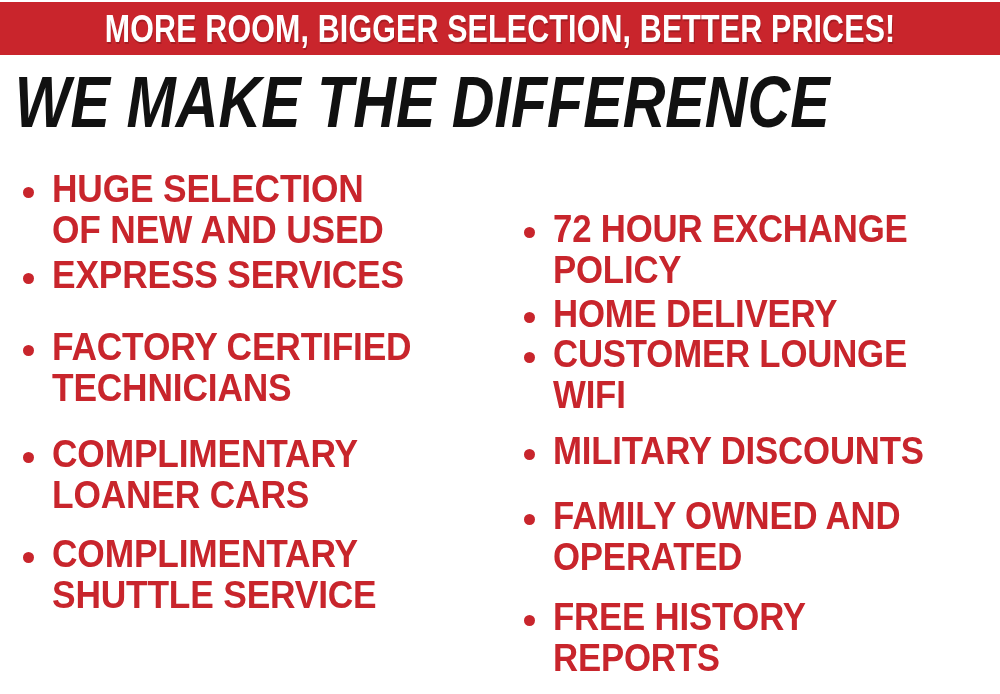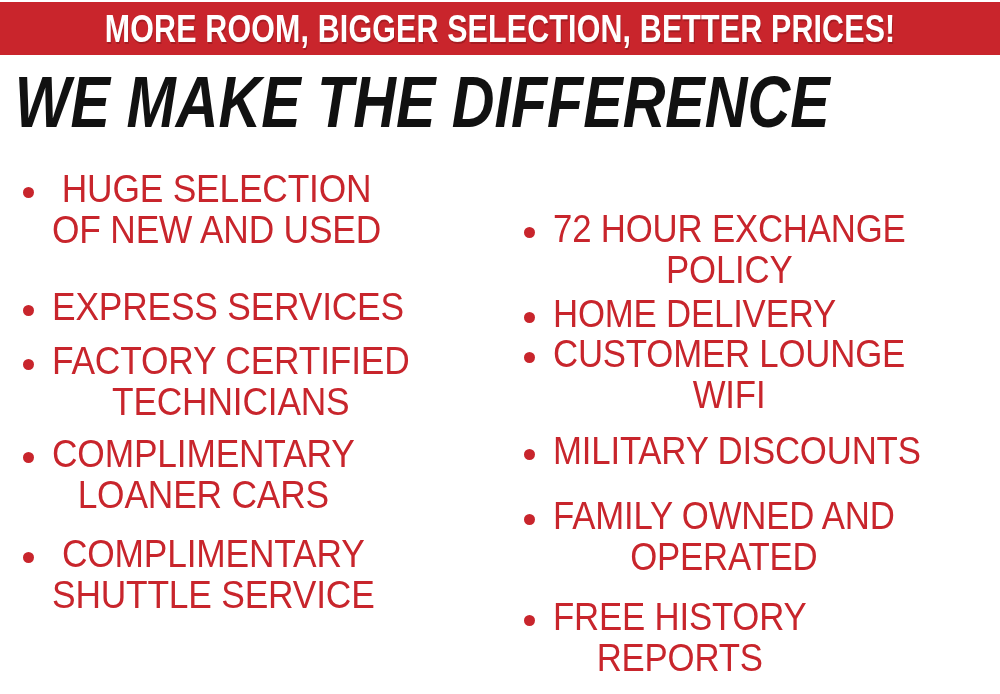--- a/index.html
+++ b/index.html
@@ -89,25 +89,24 @@
 
   .column-left  { left: 14px;  width: 486px; }
   .column-right { left: 515px; width: 485px; }
 
   .bullet-item {
     display: block;
     position: relative;
     padding-left: 38px;
     color: #c8252c;
     font-family: "Liberation Sans", sans-serif;
-    font-weight: normal;
+    font-weight: bold;
     font-size: 38px;
     line-height: 41px;
     letter-spacing: -0.2px;
-    text-align: center;
   }
 
   .bullet-dot {
     position: absolute;
     left: 9px;
     top: 18px;
     width: 11px;
     height: 11px;
     border-radius: 50%;
     background: #c8252c;
@@ -115,22 +114,22 @@
 
   .bullet-label {
     display: block;
     transform: scaleX(0.93);
     transform-origin: left center;
     white-space: pre-line;
   }
 
   
   .column-left  > .bullet-item:nth-child(1) { position: absolute; top: 14px;  }
-  .column-left  > .bullet-item:nth-child(2) { position: absolute; top: 132px; }
-  .column-left  > .bullet-item:nth-child(3) { position: absolute; top: 186px; }
+  .column-left  > .bullet-item:nth-child(2) { position: absolute; top: 100px; }
+  .column-left  > .bullet-item:nth-child(3) { position: absolute; top: 172px; }
   .column-left  > .bullet-item:nth-child(4) { position: absolute; top: 279px; }
   .column-left  > .bullet-item:nth-child(5) { position: absolute; top: 379px; }
 
   .column-right > .bullet-item:nth-child(1) { position: absolute; top: 14px; margin-top: 40px;  }
   .column-right > .bullet-item:nth-child(2) { position: absolute; top: 117px; margin-top: 22px; }
   .column-right > .bullet-item:nth-child(3) { position: absolute; top: 179px; }
   .column-right > .bullet-item:nth-child(4) { position: absolute; top: 276px; }
   .column-right > .bullet-item:nth-child(5) { position: absolute; top: 341px; }
   .column-right > .bullet-item:nth-child(6) { position: absolute; top: 442px; }
 

